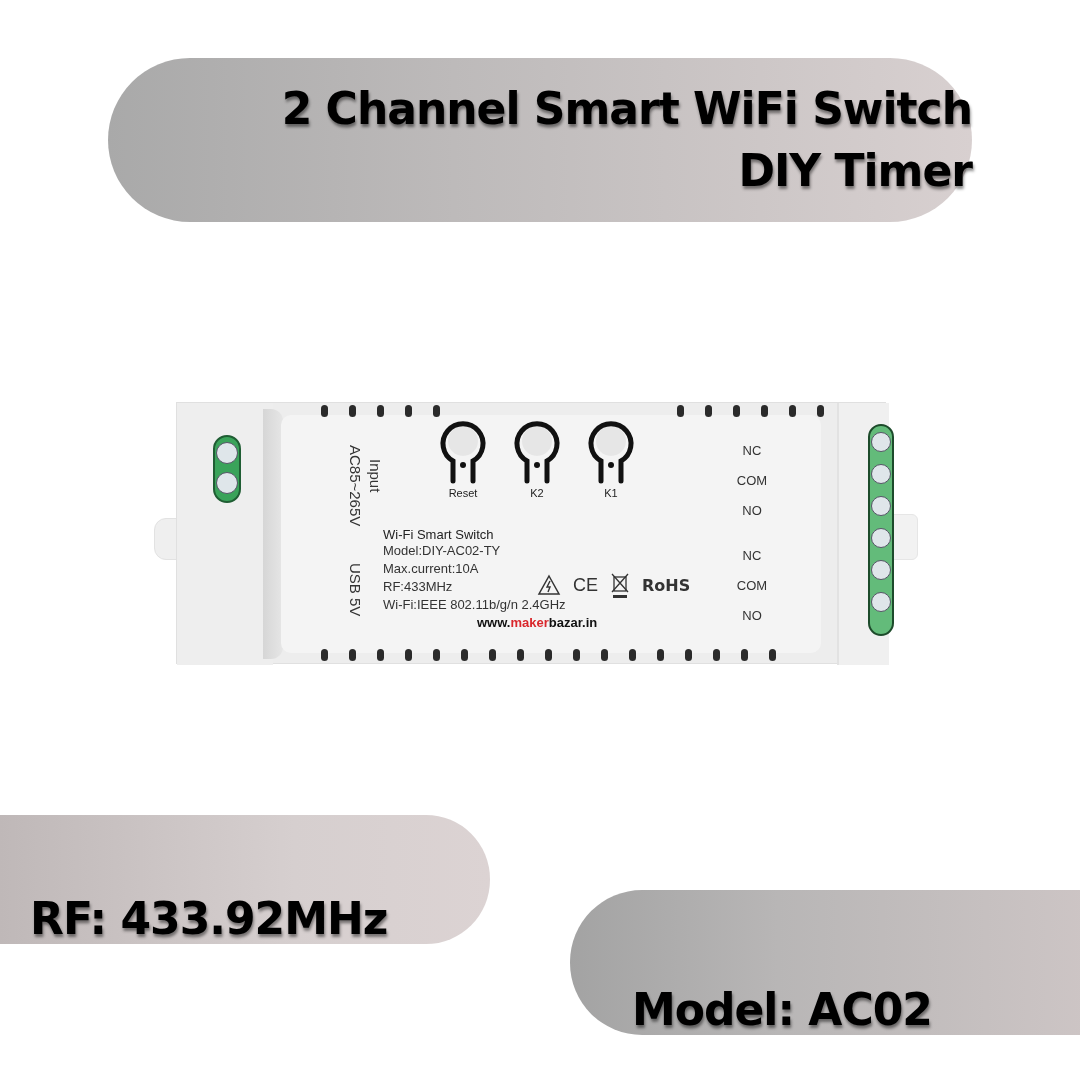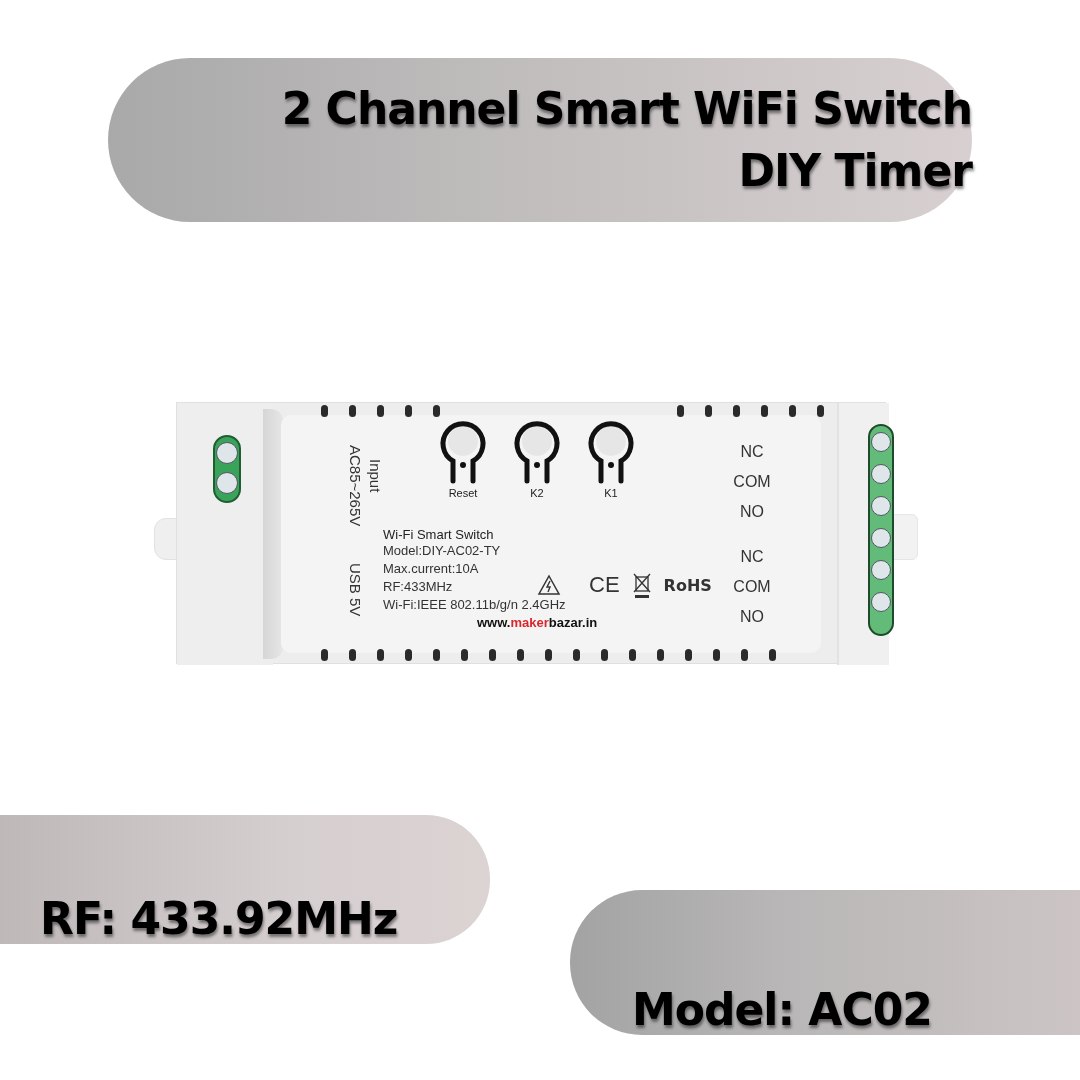--- a/index.html
+++ b/index.html
@@ -4,21 +4,21 @@
 <style>
   html, body { margin:0; padding:0; }
   body { width:1080px; height:1080px; background:#ffffff; position:relative; overflow:hidden;
          font-family:"Liberation Sans", sans-serif; }
   .pill { position:absolute; display:flex; align-items:flex-end; justify-content:center; }
   .pill-title { left:108px; top:58px; width:864px; height:164px; border-radius:82px;
     background:linear-gradient(90deg,#a9a9a9 0%,#bdbaba 40%,#d8d0d0 100%); flex-direction:column; }
   .pill-title span { font-family:"DejaVu Sans", sans-serif; font-weight:bold; color:#000;
     font-size:44px; line-height:62px; letter-spacing:-1px; text-shadow:1px 3px 3px rgba(0,0,0,0.45); }
   .pill-rf { left:0; top:815px; width:490px; height:129px; border-radius:0 64px 64px 0;
-    background:linear-gradient(90deg,#bfb8b8 0%,#d6cfcf 60%,#dcd3d3 100%); justify-content:flex-start; padding-left:40px; box-sizing:border-box; }
+    background:linear-gradient(90deg,#bfb8b8 0%,#d6cfcf 60%,#dcd3d3 100%); justify-content:flex-start; padding-left:30px; box-sizing:border-box; }
   .pill-model { left:570px; top:890px; width:520px; height:145px; border-radius:72px 0 0 72px;
     background:linear-gradient(90deg,#a3a3a3 0%,#b8b6b6 40%,#cdc5c5 100%); justify-content:flex-start; padding-left:62px; box-sizing:border-box; }
   .pill-rf span, .pill-model span { font-family:"DejaVu Sans", sans-serif; font-weight:bold; color:#000;
     font-size:44px; letter-spacing:-1px; text-shadow:1px 3px 3px rgba(0,0,0,0.45); }
 
   
   .device { position:absolute; left:176px; top:402px; width:745px; height:262px; }
   .body-main { position:absolute; left:0; top:0; width:710px; height:262px; background:#ededed;
     border:1px solid #e0e0e0; box-sizing:border-box; }
   .left-panel { position:absolute; left:0; top:0; width:96px; height:262px; background:#eeeeee; }
@@ -44,24 +44,24 @@
   .vertical-label { position:absolute; writing-mode:vertical-rl; font-size:15px; color:#333; }
   .btn-wrap { position:absolute; top:16px; display:flex; gap:14px; }
   .btn { width:60px; display:flex; flex-direction:column; align-items:center; }
   .keyhole { width:50px; height:66px; position:relative; }
   .keyhole svg { width:50px; height:66px; }
   .btn-label { font-size:11px; color:#222; margin-top:2px; }
   .label-block { position:absolute; left:206px; top:124px; color:#333; }
   .lb-title { font-size:13px; color:#222; }
   .lb-line { font-size:13px; line-height:18px; }
   .certs { position:absolute; left:360px; top:168px; display:flex; align-items:center; gap:12px; }
-  .cert-ce { font-size:22px; color:#333;margin-left:16px; }
+  .cert-ce { font-size:18px; color:#333; }
   .cert-rohs { font-size:16px; font-weight:bold; color:#333; font-family:"DejaVu Sans", sans-serif; }
   .relay-labels { position:absolute; left:550px; top:40px; }
-  .relay-labels div { font-size:16px; color:#333; height:30px; text-align:center; width:50px; }
+  .relay-labels div { font-size:13px; color:#333; height:30px; text-align:center; width:50px; }
   .url { position:absolute; left:300px; top:212px; font-size:13px; font-weight:bold; color:#111; }
   .url .mk { color:#d9262b; }
 </style>
 </head>
 <body>
 
 <div class="pill pill-title">
   <span>2 Channel Smart WiFi Switch</span>
   <span>DIY Timer</span>
 </div>

